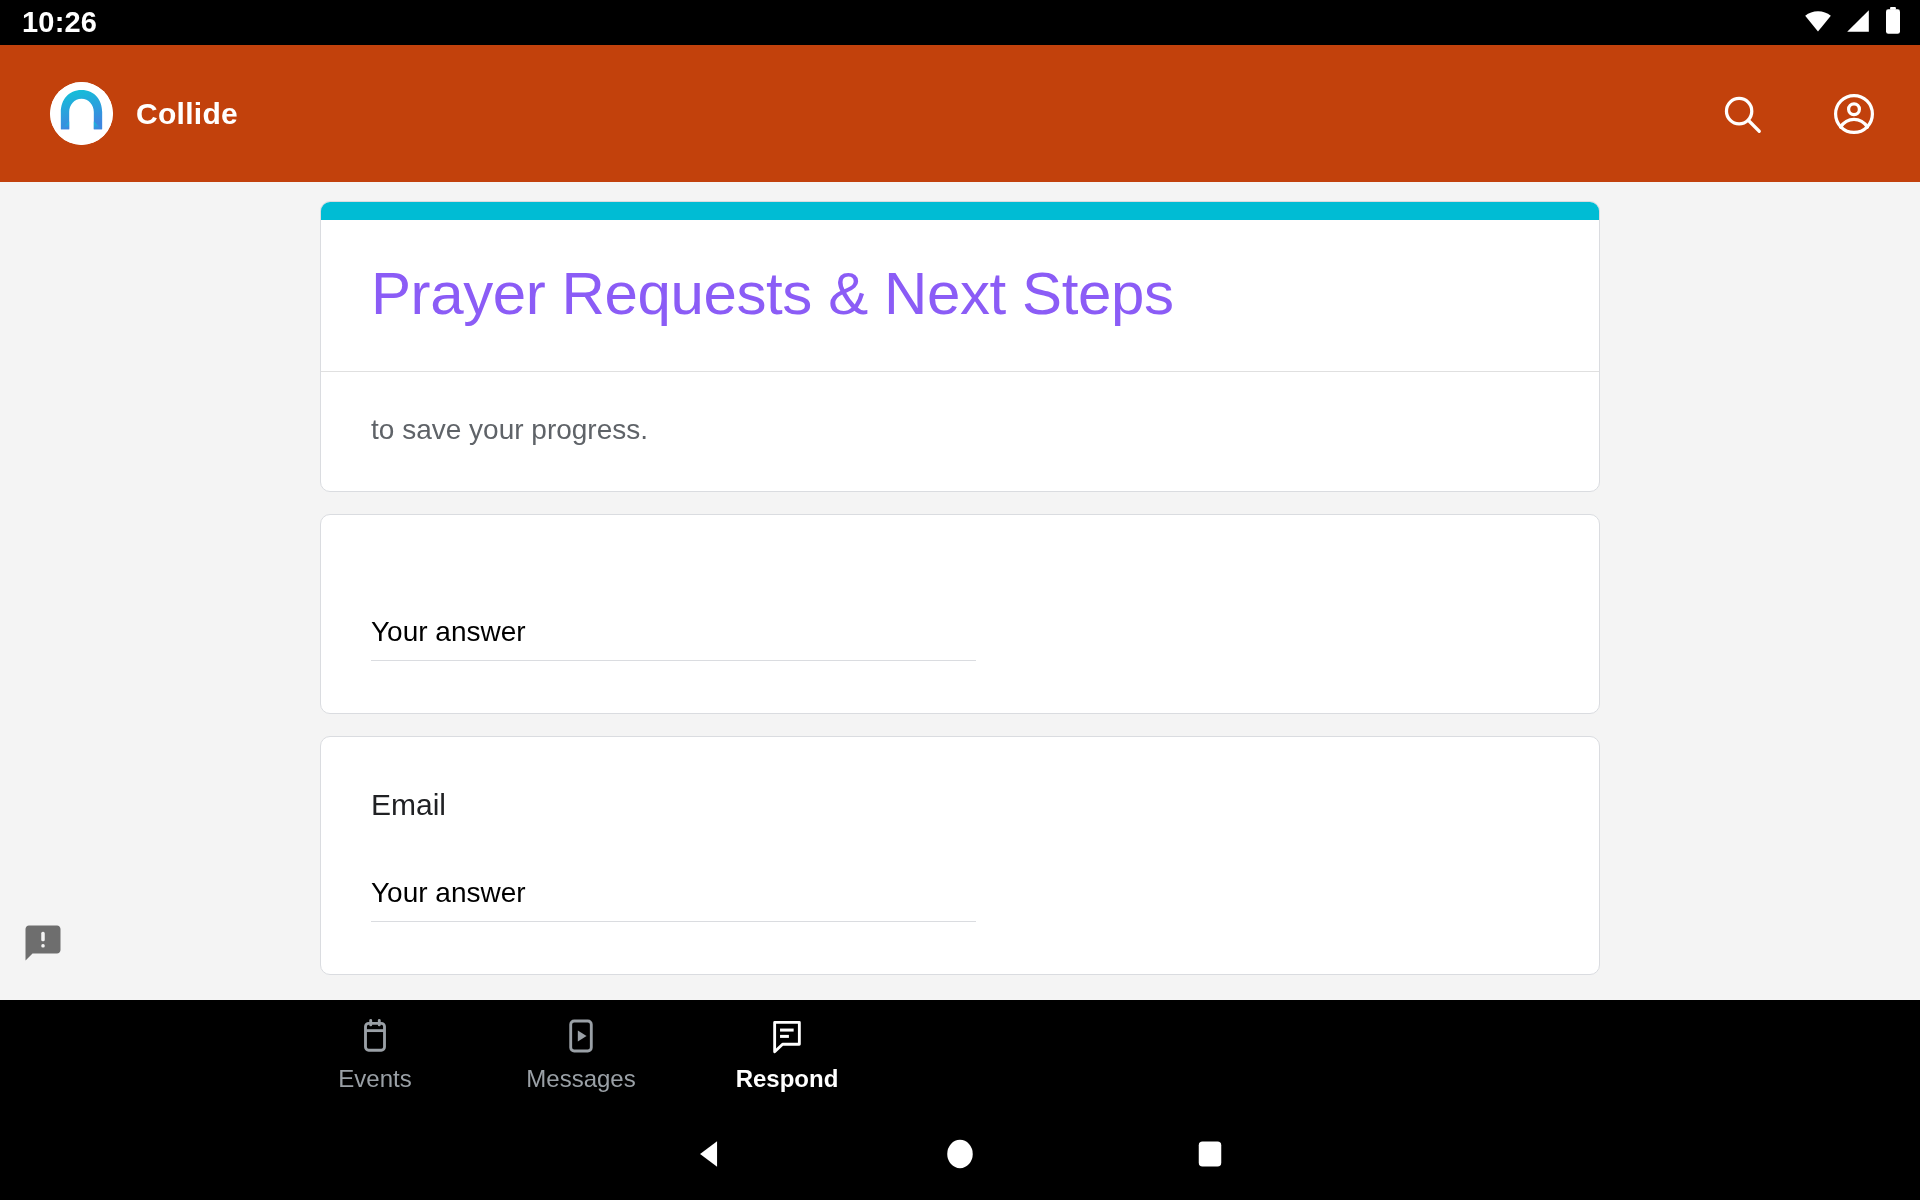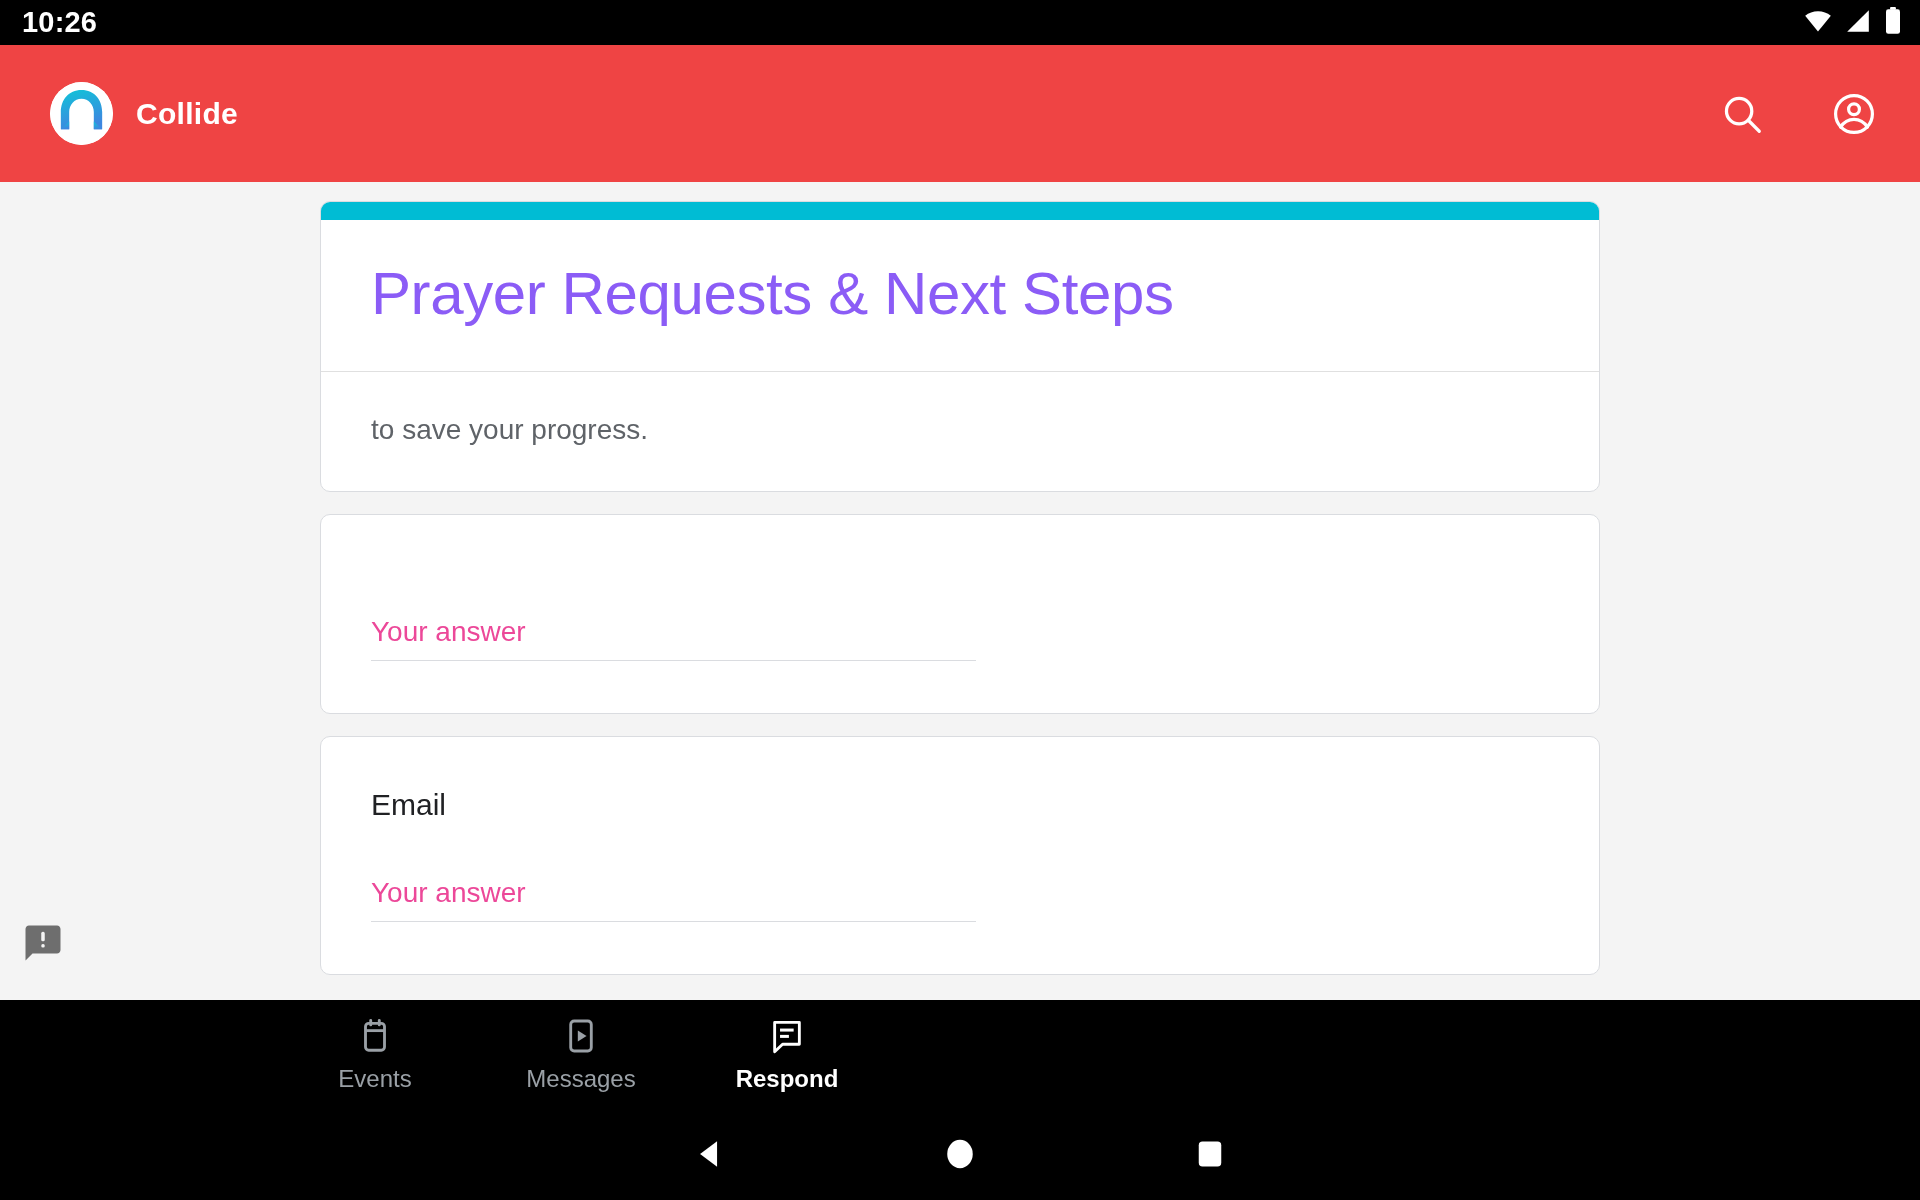--- a/index.html
+++ b/index.html
@@ -16,21 +16,21 @@
     position:absolute; top:0; left:0; width:1920px; height:45px;
     background:#000; color:#fff; display:flex; align-items:center;
     justify-content:space-between; padding:0 18px 0 22px;
   }
   .status-time{ font-size:29px; font-weight:700; letter-spacing:.2px; line-height:45px; }
   .status-icons{ display:flex; align-items:center; gap:13px; }
 
   
   .appbar{
     position:absolute; top:45px; left:0; width:1920px; height:137px;
-    background:#ef4444; display:flex; align-items:center; padding:0 38px 0 50px;
+    background:#c2410c; display:flex; align-items:center; padding:0 38px 0 50px;
   }
   .brand{ display:flex; align-items:center; gap:23px; }
   .logo-circle{
     width:63px; height:63px; border-radius:50%; background:#fff;
     display:flex; align-items:center; justify-content:center; overflow:hidden;
   }
   .brand-name{ color:#fff; font-size:30px; font-weight:bold; letter-spacing:.3px; }
   .appbar-actions{ margin-left:auto; display:flex; align-items:center; gap:56px; }
   .icon-btn{ width:56px; height:56px; display:flex; align-items:center; justify-content:center; }
 
@@ -57,21 +57,21 @@
     padding:38px 50px 42px 50px; font-size:28px; color:#5f6368;
     line-height:1.4;
   }
 
   .q-card{ padding:48px 50px 52px 50px; }
   .q-label{ font-size:30px; color:#202124; line-height:1.3; }
   .answer-field{
     margin-top:52px; width:605px; border-bottom:1px solid #dadce0;
     padding-bottom:11px; background:transparent;
   }
-  .answer-placeholder{ font-size:28px; color:#ec4899; line-height:1.2; }
+  .answer-placeholder{ font-size:28px; color:#000000; line-height:1.2; }
 
   
   .feedback-icon{
     position:absolute; left:22px; bottom:36px; width:42px; height:42px;
     display:flex; align-items:center; justify-content:center;
   }
 
   
   .bottomnav{
     position:absolute; bottom:92px; left:0; width:1920px; height:108px;

